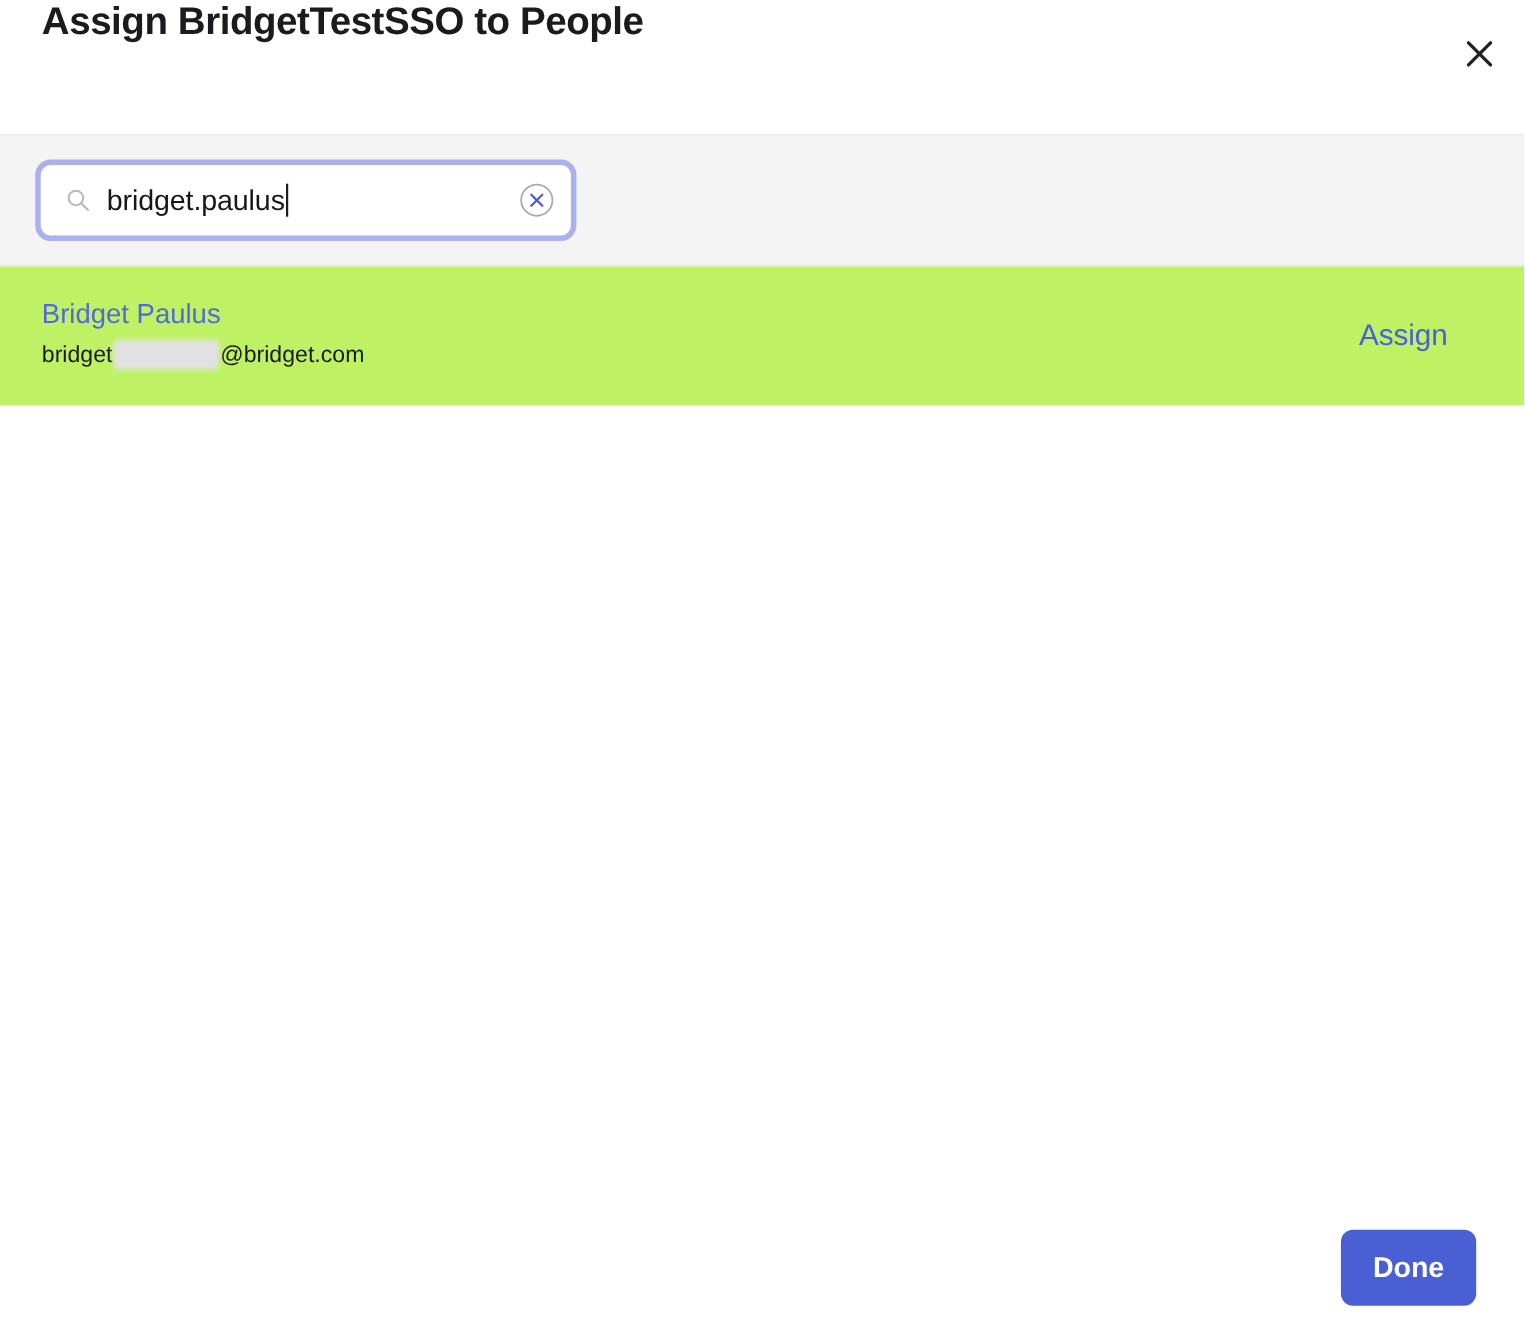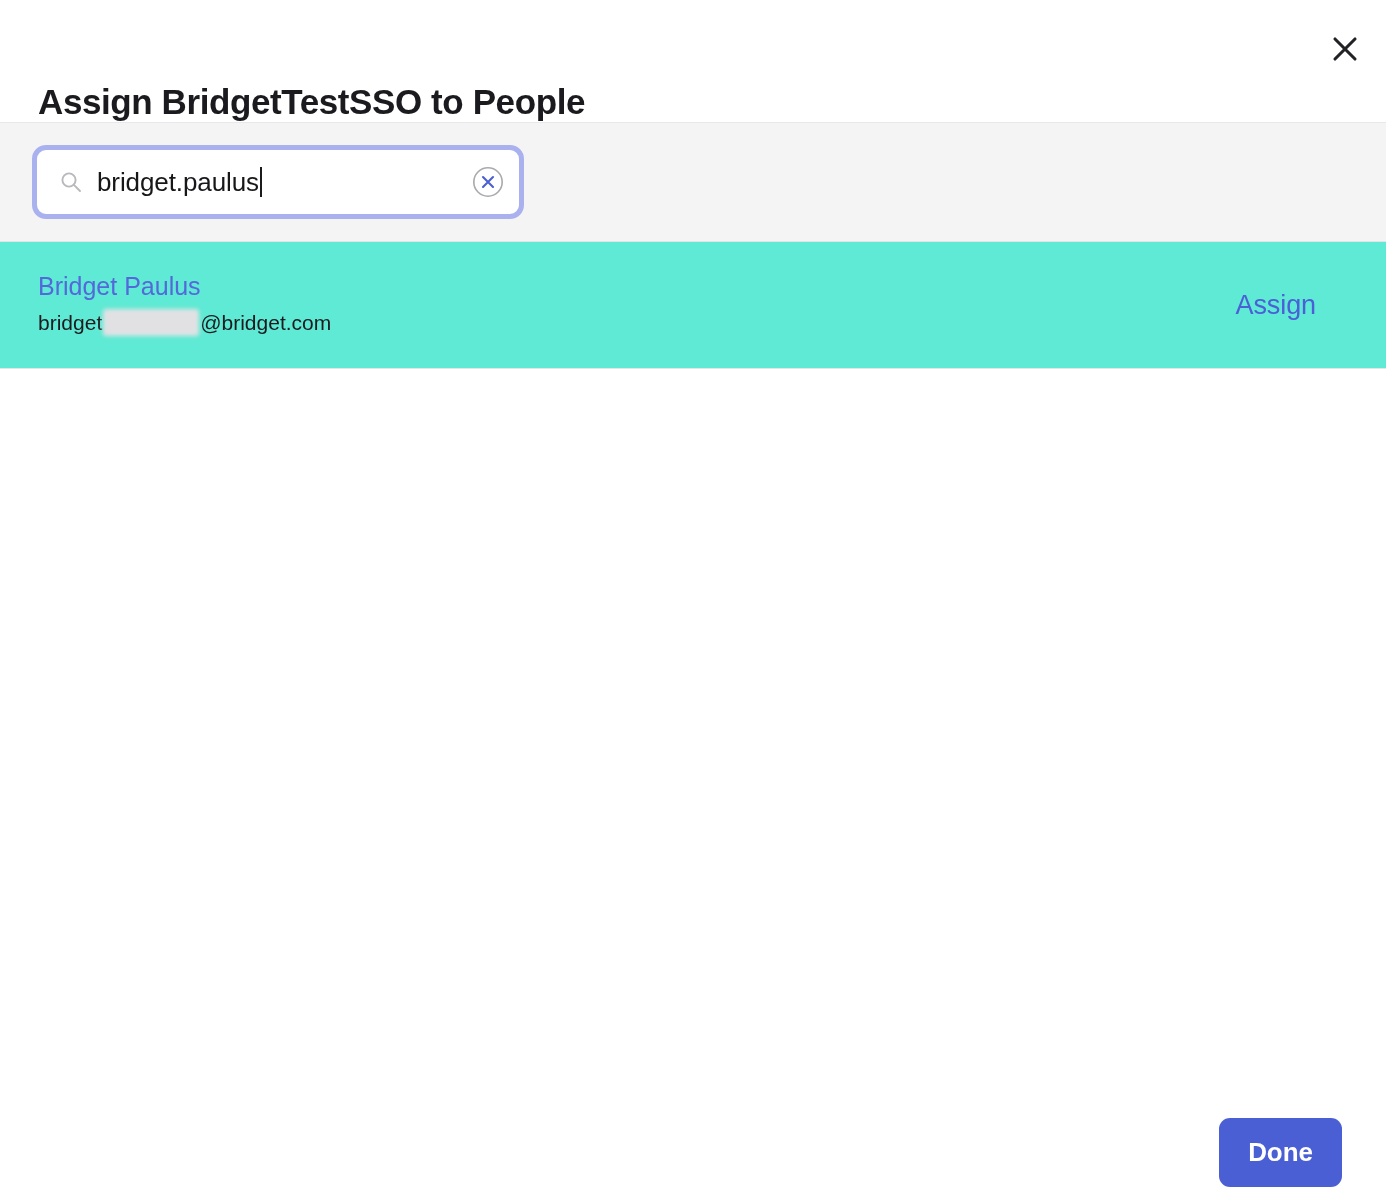--- a/index.html
+++ b/index.html
@@ -25,21 +25,21 @@
     box-sizing: border-box;
   }
 
   
   .modal-header {
     position: relative;
     height: 122px;
     flex: 0 0 122px;
     background: #ffffff;
     display: flex;
-    align-items: flex-end;
+    align-items: flex-start;
     box-sizing: border-box;
     padding: 0 38px;
   }
   .modal-title {
     font-size: 35px;
     font-weight: bold;
     color: #1b1b1f;
     letter-spacing: -0.4px;
     line-height: 1.15;
     white-space: nowrap;
@@ -134,21 +134,21 @@
   }
   .result-row {
     position: relative;
     height: 127px;
     box-sizing: border-box;
     padding: 0 70px 0 38px;
     display: flex;
     align-items: center;
     justify-content: space-between;
     border-bottom: 1px solid #e6e6e9;
-    background: #5eead4;
+    background: #bef264;
   }
   .person-block {
     display: flex;
     flex-direction: column;
     justify-content: center;
     gap: 10px;
   }
   .person-name {
     font-size: 25px;
     color: #5468da;

